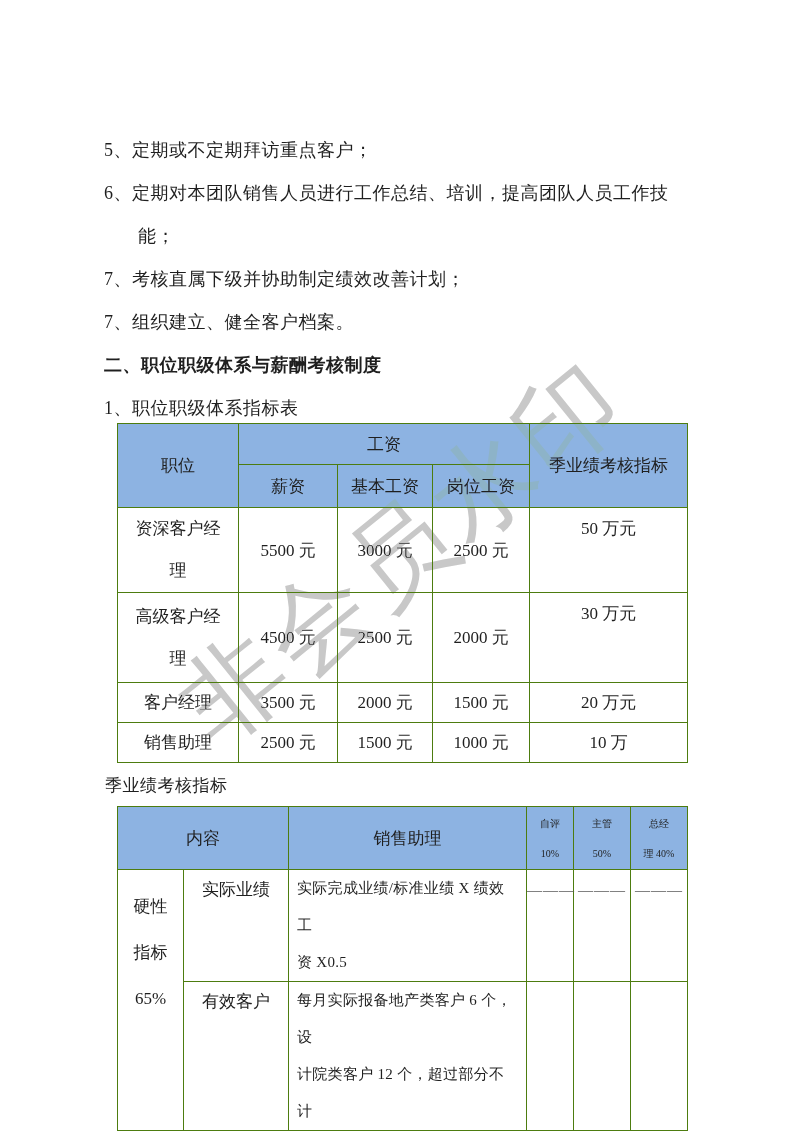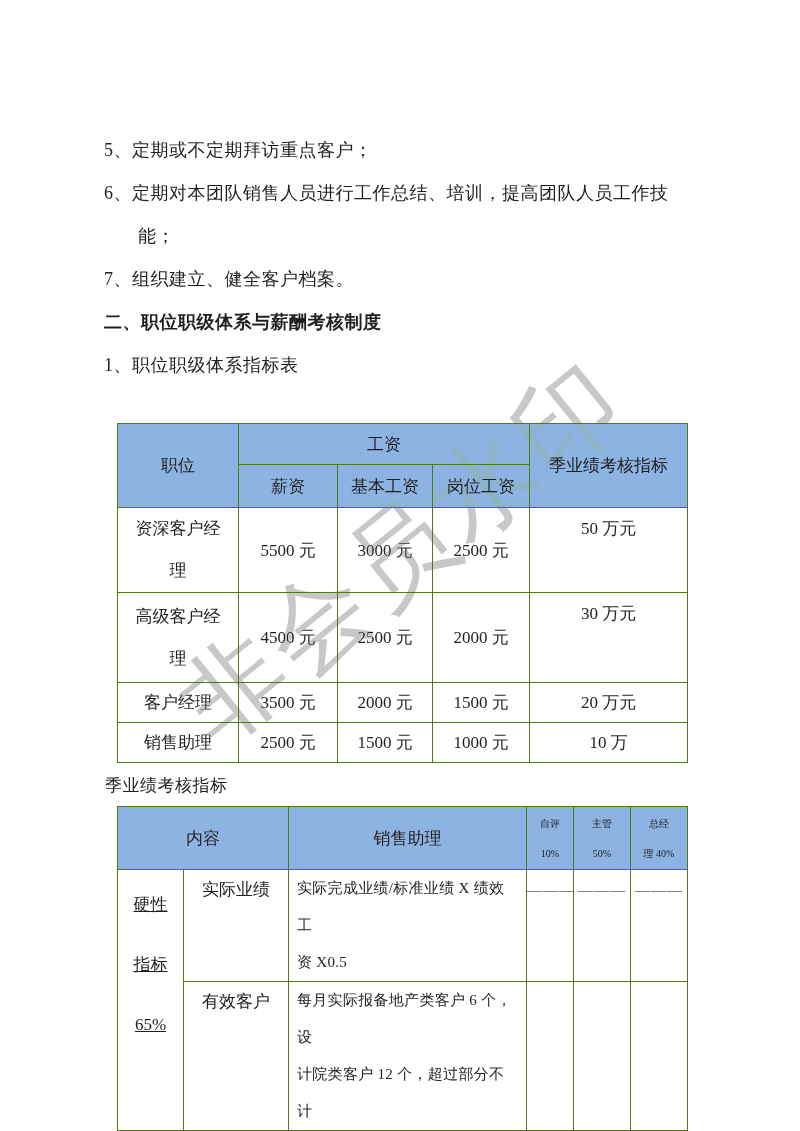--- a/index.html
+++ b/index.html
@@ -35,22 +35,22 @@
            font-weight:normal; padding:0; overflow:visible; }
   .hd { background:#8db3e2; }
 
   .t1 { top:423px; width:571px; font-size:17px; }
   .t1 .pos { line-height:42px; white-space:pre-line; }
   .t1 .kpi-top { vertical-align:top; padding-top:4px; line-height:34px;margin-top:31px; }
 
   .t2 { top:806px; width:571px; font-size:17px; }
   .t2 .hsmall { font-size:10px; line-height:30px; padding-top:2px;
                 vertical-align:top; white-space:pre-line; }
-  .t2 .cat { vertical-align:top; padding-top:5px; line-height:60px;
-             white-space:pre-line;text-decoration:underline; }
+  .t2 .cat { vertical-align:top; padding-top:14px; line-height:46px;
+             white-space:pre-line; }
   .t2 .item { vertical-align:top; padding-top:2px; line-height:36px; }
   .t2 .std { vertical-align:top; text-align:left; padding:0 8px; line-height:37px;
              font-size:15px; white-space:pre-line; letter-spacing:0.3px; }
   .t2 .score { vertical-align:top; padding-top:2px; line-height:36px;
                font-size:15px; color:#555; letter-spacing:1px; }
 
   
   .watermark {
     position:absolute; left:402px; top:552px;
     transform:translate(-50%,-50%) rotate(-39deg);
@@ -63,20 +63,21 @@
 </style>
 </head>
 <body>
 
 <div class="page">
 
   <div class="text-block">
     <div class="li">5、定期或不定期拜访重点客户；</div>
     <div class="li">6、定期对本团队销售人员进行工作总结、培训，提高团队人员工作技
 能；</div>
+    <div class="li">7、考核直属下级并协助制定绩效改善计划；</div>
     <div class="li">7、组织建立、健全客户档案。</div>
     <div class="heading">二、职位职级体系与薪酬考核制度</div>
     <div class="caption1">1、职位职级体系指标表</div>
   </div>
 
   <table class="t1">
     <colgroup>
       <col style="width:121px">
         <col style="width:99px">
         <col style="width:95px">

